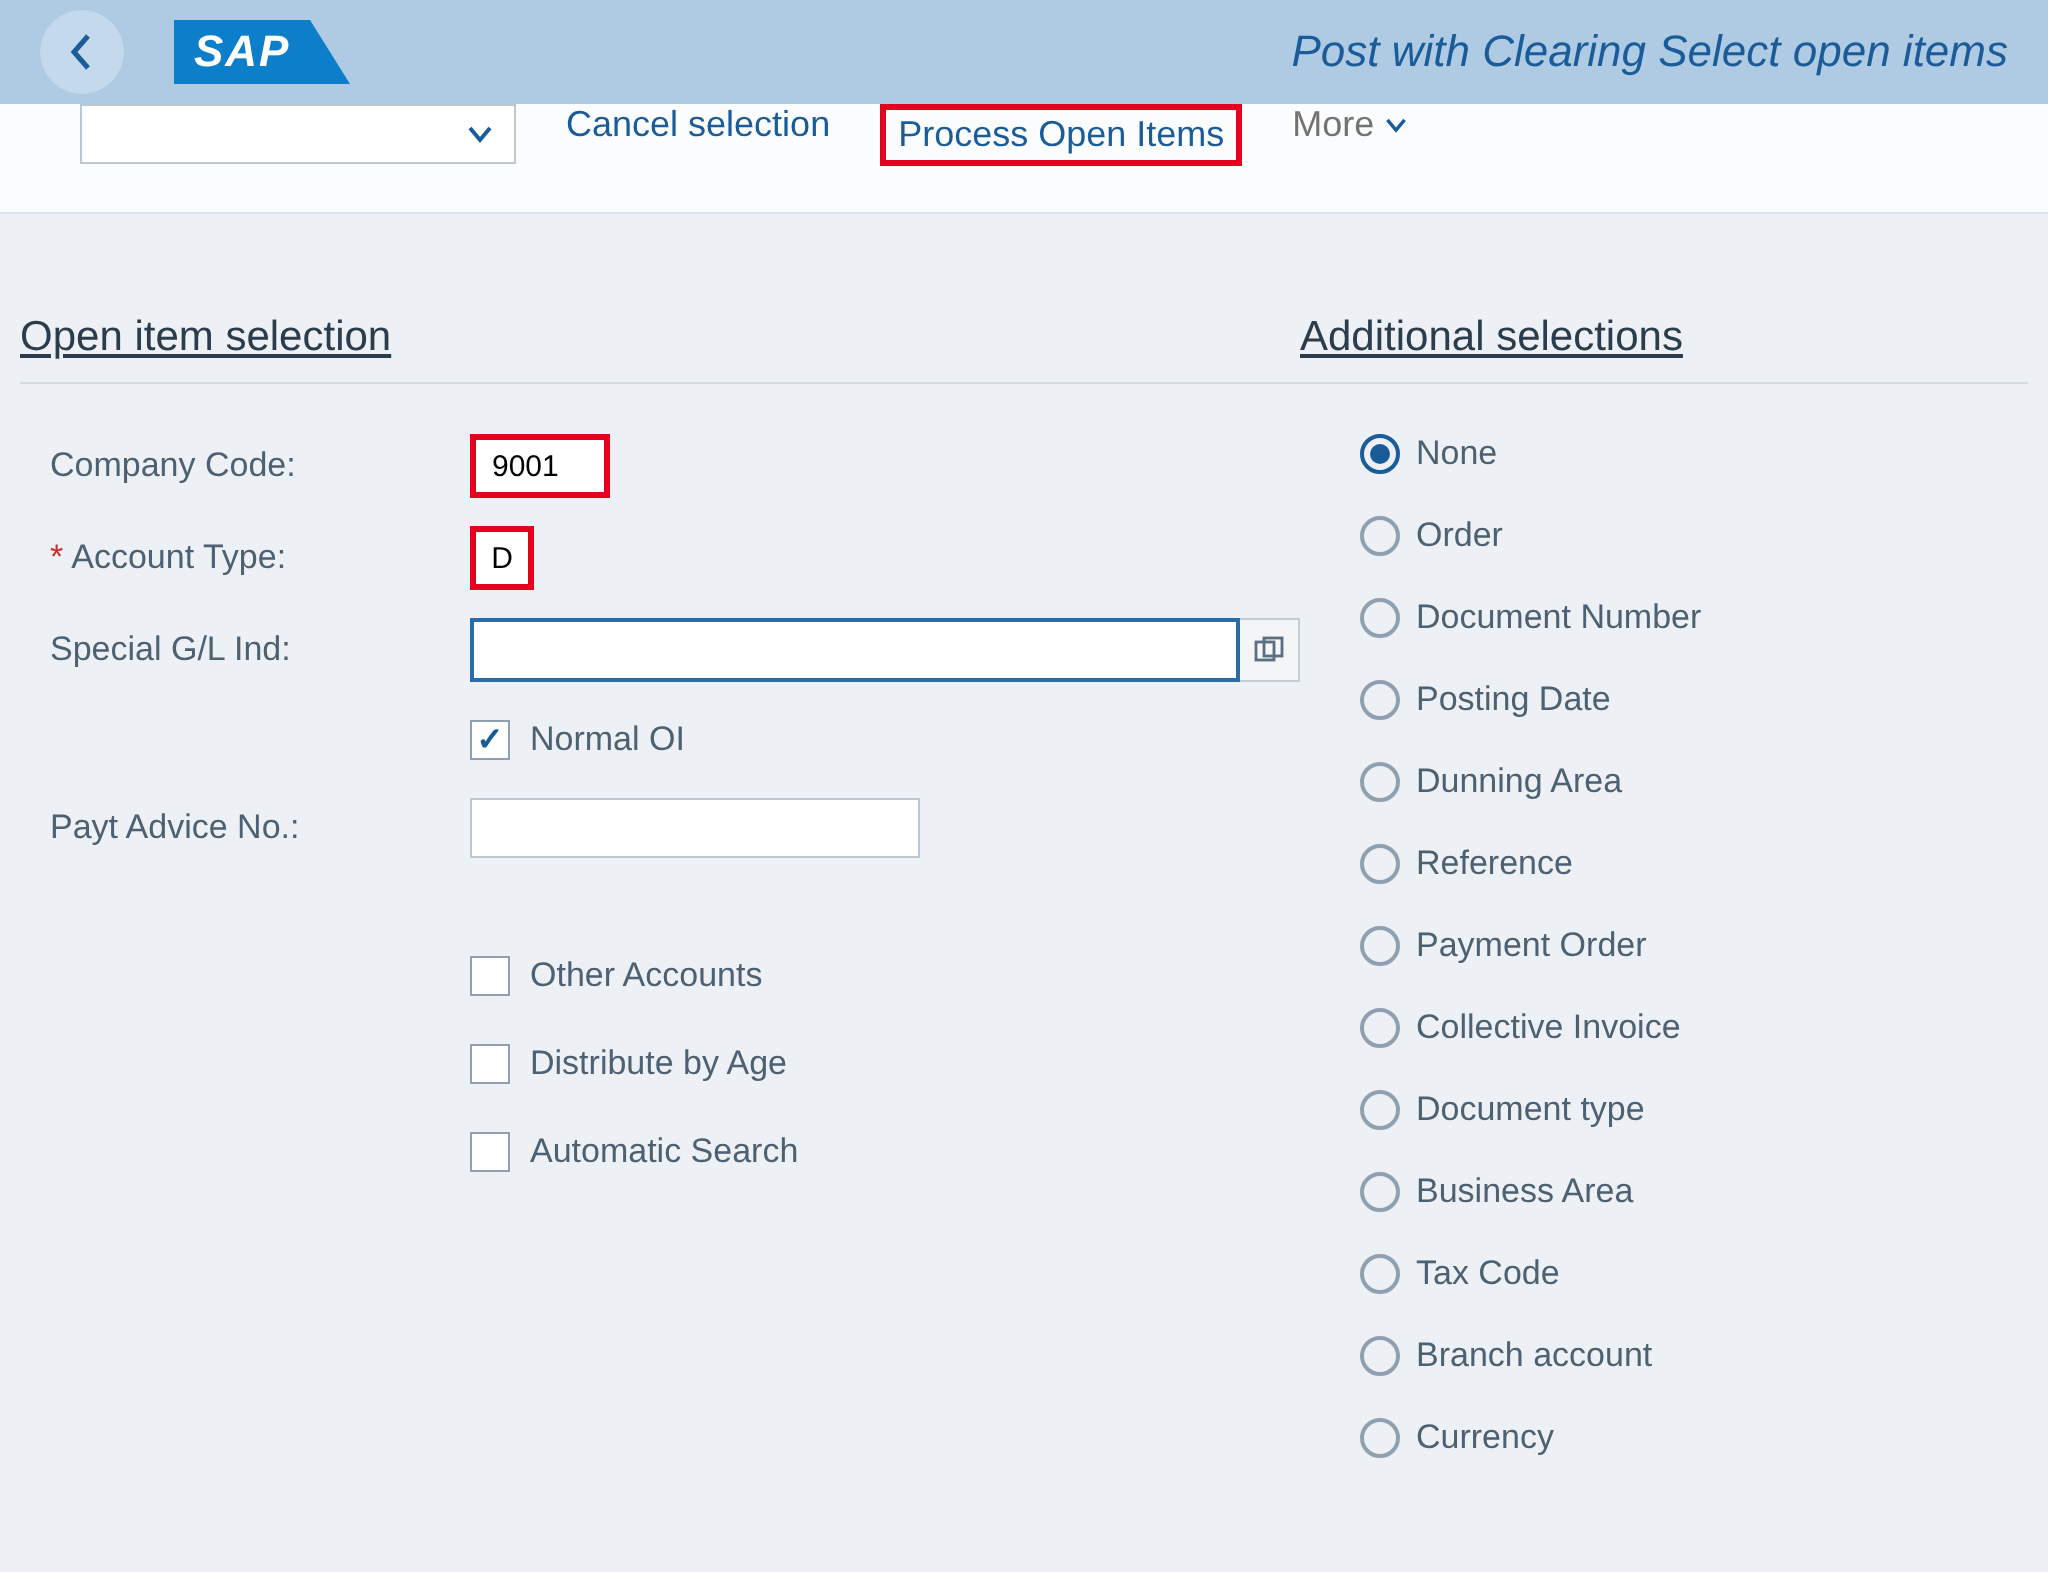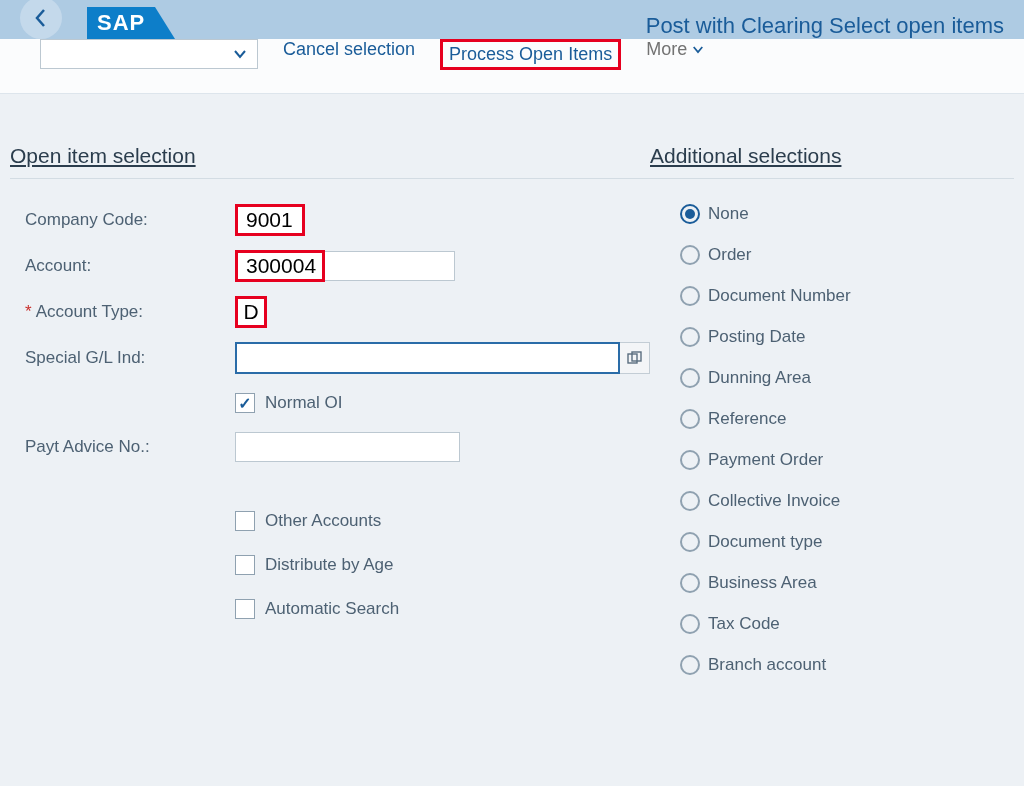--- a/index.html
+++ b/index.html
@@ -1,23 +1,24 @@
 <!DOCTYPE html>
 <html><head>
 <meta charset="utf-8">
 <style>
 * { box-sizing: border-box; margin: 0; padding: 0; font-family: Arial, Helvetica, sans-serif; }
 body { background: #edf1f5; width: 1024px; height: 786px; overflow: hidden; }
 
 .header {
   background: #aecbe3;
-  height: 39px;
-  display: flex;
-  align-items: flex-end;
+  height: 52px;
+  display: flex;
+  align-items: center;
   padding: 0 20px;
+  font-style: italic;
 }
 .back-btn {
   width: 42px; height: 42px;
   border-radius: 50%;
   background: #c4d9eb;
   display: flex; align-items: center; justify-content: center;
   cursor: pointer;
   margin-right: 25px;
 }
 .back-btn svg { width: 14px; height: 20px; }
@@ -112,21 +113,21 @@
   border: 1px solid #bcc8d1;
   padding: 0 8px;
   font-size: 17px;
   color: #2b3d4d;
 }
 .highlight-box {
   border: 3px solid #e6001f;
   height: 32px;
   display: flex; align-items: center;
   padding: 0 8px;
-  font-size: 21px;
+  font-size: 15px;
   color: #000;
   background: white;
 }
 .account-wrap { display: flex; }
 .account-wrap .text-input { border-left: none; width: 130px; }
 
 .special-gl {
   display: flex;
 }
 .special-gl-input {
@@ -219,27 +220,20 @@
   <div class="left-col">
     <div class="section-title">Open item selection</div>
 
     <div class="form-row">
       <div class="form-label">Company Code:</div>
       <div class="form-value">
           <div class="highlight-box" style="width:70px">9001</div>
         </div>
     </div>
 
-    <div class="form-row">
-      <div class="form-label">Account:</div>
-      <div class="form-value account-wrap">
-        <div class="highlight-box" style="width:90px">300004</div>
-        <input class="text-input" value="" style="">
-      </div>
-    </div>
 
     <div class="form-row">
       <div class="form-label"><span class="req">*</span><span>Account Type:</span></div>
       <div class="form-value">
           <div class="highlight-box" style="width:32px;justify-content:center">D</div>
         </div>
     </div>
 
     <div class="form-row">
       <div class="form-label">Special G/L Ind:</div>
@@ -326,15 +320,19 @@
           <span>Business Area</span>
         </div>
         <div class="radio-row">
           <div class="radio"></div>
           <span>Tax Code</span>
         </div>
         <div class="radio-row">
           <div class="radio"></div>
           <span>Branch account</span>
         </div>
+        <div class="radio-row">
+          <div class="radio"></div>
+          <span>Currency</span>
+        </div>
       </div>
   </div>
 </div>
 
 </body></html>

